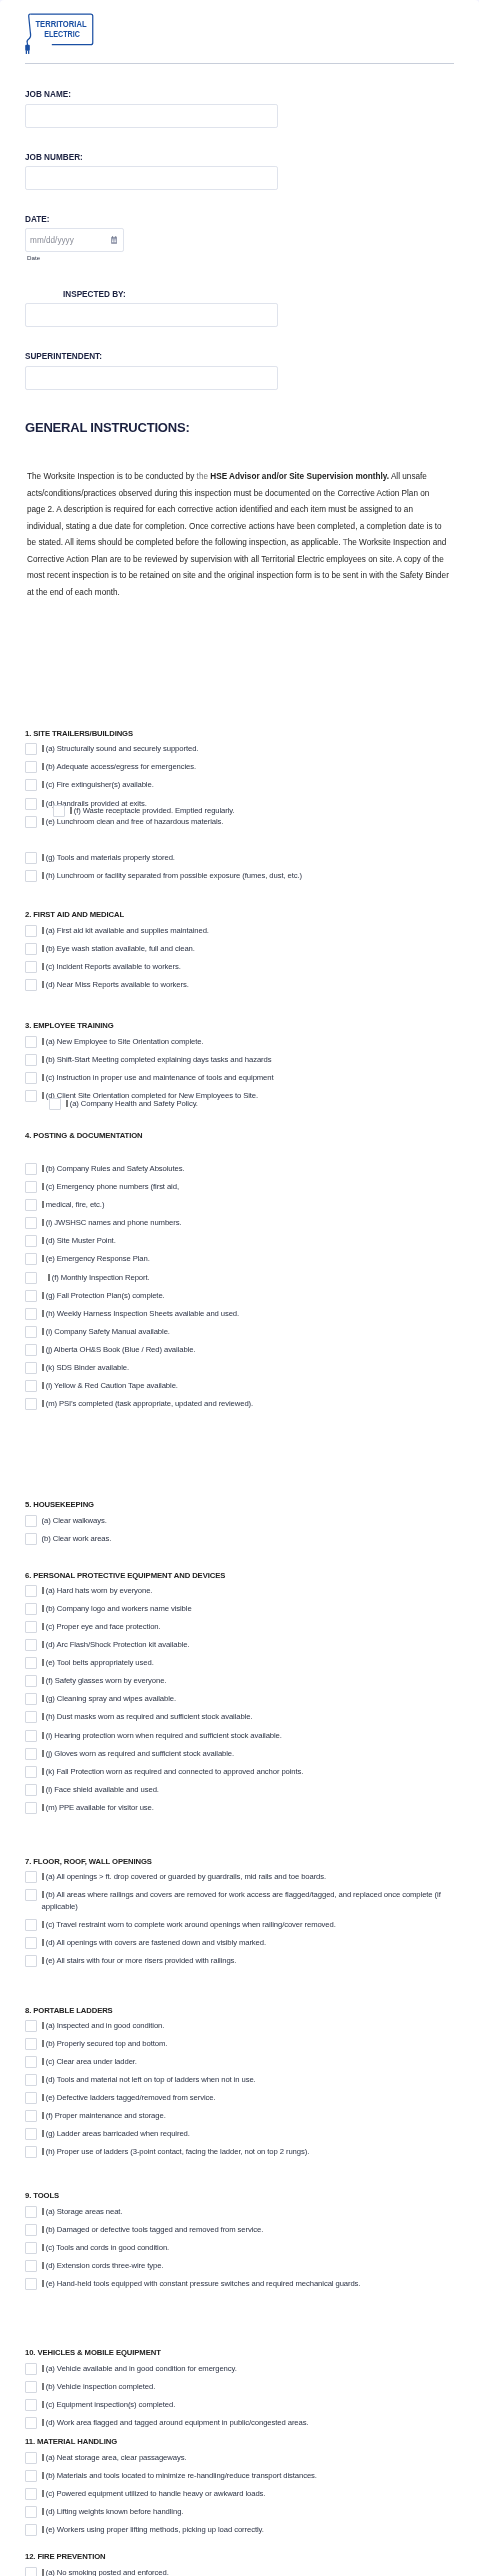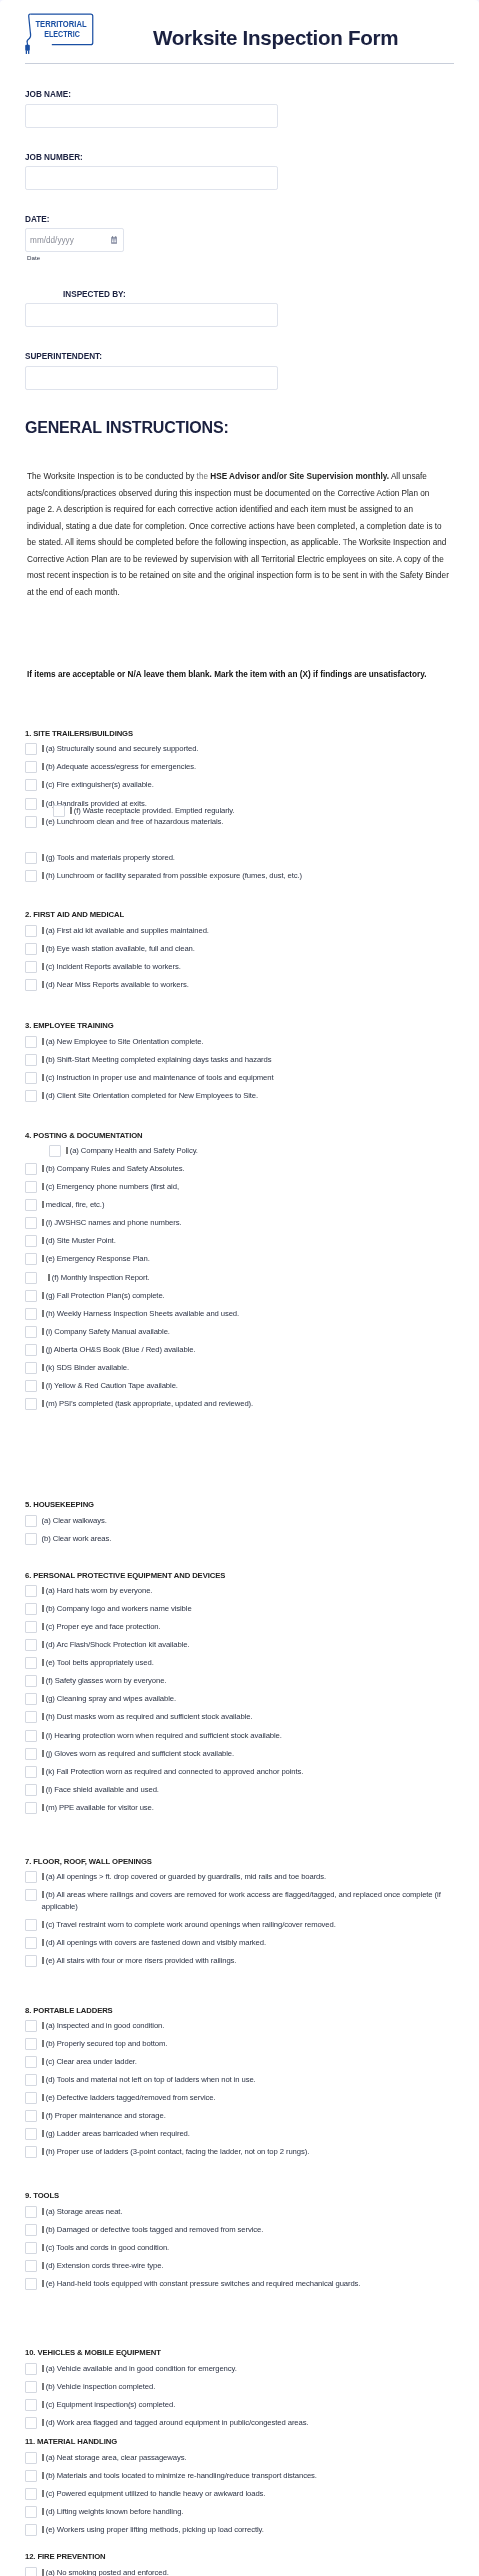--- a/index.html
+++ b/index.html
@@ -11,21 +11,21 @@
   }
   .abs { position: absolute; }
   .logo { left: 25px; top: 13.4px; width: 69px; height: 44px; }
   .title { left: 153px; top: 25px; font-size: 20.6px; font-weight: bold; color: #1b2140; letter-spacing: -0.3px; line-height: 25px; white-space: nowrap; }
   .hr { left: 25px; width: 429px; height: 0.5px; background: #c8ceda; }
   .lbl { left: 25px; font-size: 8.2px; font-weight: bold; color: #1b2140; line-height: 10.3px; white-space: nowrap; }
   .input { left: 25px; width: 253px; height: 24px; border: 0.5px solid #dfe3ec; border-radius: 2.1px; background: #fff; }
   .date-input { width: 99px; display: flex; align-items: center; justify-content: space-between; padding: 0 6.2px 0 4.1px; }
   .placeholder { font-size: 8.2px; color: #8a8d98; }
   .sublabel { left: 27px; font-size: 6.2px; color: #2c3345; }
-  .h2 { left: 25px; font-size: 16px; font-weight: bold; color: #1b2140; line-height: 17.5px; white-space: nowrap; letter-spacing: -0.2px; }
+  .h2 { left: 25px; font-size: 13px; font-weight: bold; color: #1b2140; line-height: 17.5px; white-space: nowrap; letter-spacing: -0.2px; }
   .para { left: 27px; width: 422px; font-size: 8.2px; line-height: 16.5px; color: #1e1e1e; }
   .para b { font-weight: bold; }
   .para .muted { color: #6f6f6f; }
   .warn { left: 27px; width: 422px; font-size: 8.2px; font-weight: bold; line-height: 16.5px; color: #111; }
   .sec-h { left: 25px; font-size: 7.7px; font-weight: bold; color: #222; line-height: 10.3px; white-space: nowrap; letter-spacing: -0.1px; }
   .item { left: 25px; width: 429px; display: flex; align-items: flex-start; }
   .cb { flex: 0 0 12px; width: 12px; height: 12px; border: 0.5px solid #d4d8e0; border-radius: 1px; background: #fff; margin-top: 0; }
   .item-text { padding-left: 4.6px; font-size: 7.7px; line-height: 12px; color: #2c3345; letter-spacing: -0.1px; }
   .item-text .glyph { display: inline-block; width: 2.6px; height: 6.2px; border: 0.5px solid #777; margin-right: 1.5px; vertical-align: -0.5px; }
 </style>
@@ -37,21 +37,20 @@
   <svg class="abs logo" viewBox="0 0 134 86">
     <path d="M10 2 H128 Q132 2 132 6 V58 Q132 62 128 62 H52" fill="none" stroke="#1a4fa3" stroke-width="2.4"></path>
     <path d="M10 2 Q6 2 7 8 L10 38 Q12 46 8 50 Q2 54 4 58 Q6 62 2 66" fill="none" stroke="#1a4fa3" stroke-width="2.4"></path>
     <rect x="0" y="62" width="9" height="12" rx="2" fill="#1a4fa3"></rect>
     <rect x="1" y="73" width="2.5" height="7" fill="#1a4fa3"></rect>
     <rect x="5.5" y="73" width="2.5" height="7" fill="#1a4fa3"></rect>
     <text x="70" y="27" text-anchor="middle" font-family="Liberation Sans, sans-serif" font-size="16" font-weight="bold" fill="#1a4fa3" textLength="100" lengthAdjust="spacingAndGlyphs">TERRITORIAL</text>
     <text x="72" y="47" text-anchor="middle" font-family="Liberation Sans, sans-serif" font-size="16" font-weight="bold" fill="#1a4fa3" textLength="70" lengthAdjust="spacingAndGlyphs">ELECTRIC</text>
   </svg>
 
-  <h1 class="abs title">Worksite Inspection Form</h1>
   <div class="abs hr" style="top:63px;"></div>
 
   <label class="abs lbl" style="top:90px;">JOB NAME:</label>
   <input class="abs input" style="top: 104px;" type="text" value="">
 
   <label class="abs lbl" style="top:153px;">JOB NUMBER:</label>
   <input class="abs input" style="top: 166px;" type="text" value="">
 
   <label class="abs lbl" style="top:215px;">DATE:</label>
   <div class="abs input date-input" style="top:228px;">
@@ -71,21 +70,20 @@
   <span class="abs sublabel" style="top:254px;">Date</span>
 
   <label class="abs lbl" style="top:290px;padding-left:38px;">INSPECTED BY:</label>
   <input class="abs input" style="top: 303px;" type="text" value="">
 
   <label class="abs lbl" style="top:352px;">SUPERINTENDENT:</label>
   <input class="abs input" style="top: 366px;" type="text" value="">
 
   <h2 class="abs h2" style="top:419px;">GENERAL INSTRUCTIONS:</h2>
   <p class="abs para" style="top:469px;"><span>The Worksite Inspection is to be conducted by </span><span class="muted">the </span><b>HSE Advisor and/or Site Supervision monthly.</b><span> All unsafe acts/conditions/practices observed during this inspection must be documented on the Corrective Action Plan on page 2. A description is required for each corrective action identified and each item must be assigned to an individual, stating a due date for completion. Once corrective actions have been completed, a completion date is to be stated. All items should be completed before the following inspection, as applicable. </span><span class="muted">T</span><span>he Worksite Inspection and Corrective Action Plan are to be reviewed by supervision with all Territorial Electric employees on site. A copy of the most recent inspection is to be retained on site and the original inspection form is to be sent in with the Safety Binder at the end of each month.</span></p>
-  <p class="abs warn" style="top:667px;">If items are acceptable or N/A leave them blank. Mark the item with an (X) if findings are unsatisfactory.</p>
 
   <div id="sections">
       <div class="abs sec-h" style="top: 729px;">1. SITE TRAILERS/BUILDINGS</div>
       <label class="abs item" style="top: 743px;">
         <span class="cb"></span>
         <span class="item-text"><span class="glyph"></span><span>(a) Structurally sound and securely supported.</span></span>
       </label>
       <label class="abs item" style="top: 761px;">
         <span class="cb"></span>
         <span class="item-text"><span class="glyph"></span><span>(b) Adequate access/egress for emergencies.</span></span>
@@ -142,21 +140,21 @@
       </label>
       <label class="abs item" style="top: 1072px;">
         <span class="cb"></span>
         <span class="item-text"><span class="glyph"></span><span>(c) Instruction in proper use and maintenance of tools and equipment</span></span>
       </label>
       <label class="abs item" style="top: 1090px;">
         <span class="cb"></span>
         <span class="item-text"><span class="glyph"></span><span>(d) Client Site Orientation completed for New Employees to Site.</span></span>
       </label>
       <div class="abs sec-h" style="top: 1131px;">4. POSTING &amp; DOCUMENTATION</div>
-      <label class="abs item" style="top: 1145px; padding-left: 24px;">
+      <label class="abs item" style="top: 1098px; padding-left: 24px;">
         <span class="cb"></span>
         <span class="item-text"><span class="glyph"></span><span>(a) Company Health and Safety Policy.</span></span>
       </label>
       <label class="abs item" style="top: 1163px;">
         <span class="cb"></span>
         <span class="item-text"><span class="glyph"></span><span>(b) Company Rules and Safety Absolutes.</span></span>
       </label>
       <label class="abs item" style="top: 1181px;">
         <span class="cb"></span>
         <span class="item-text"><span class="glyph"></span><span>(c) Emergency phone numbers (first aid,</span></span>

